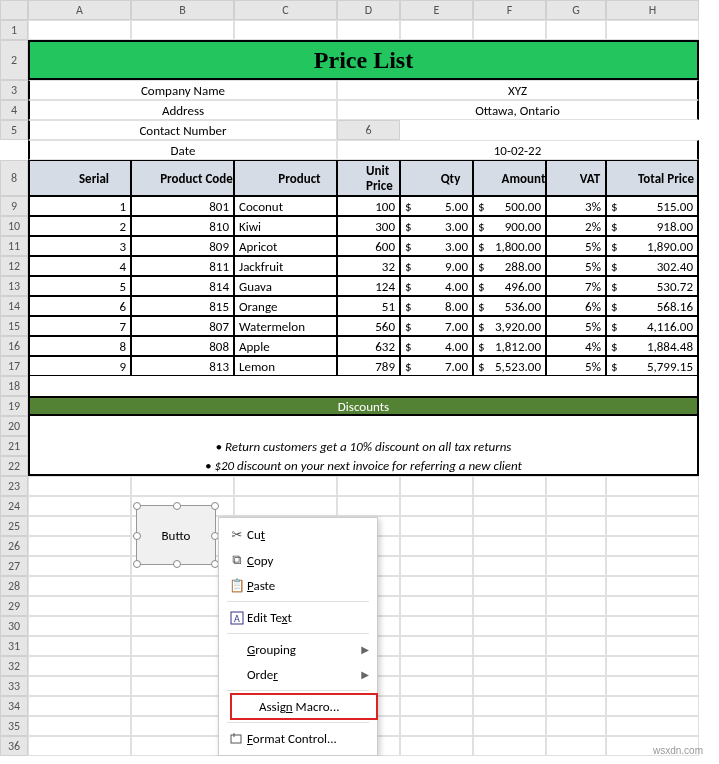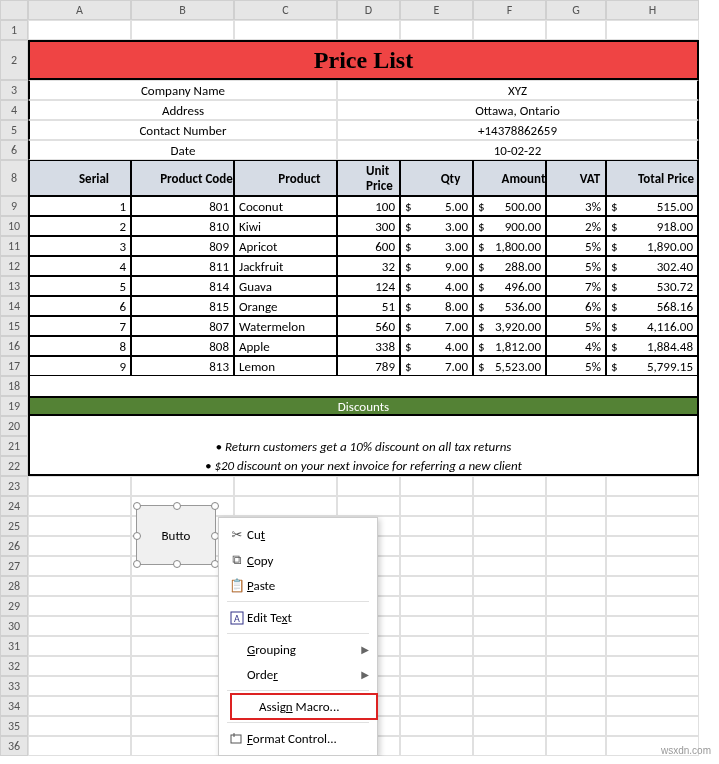--- a/index.html
+++ b/index.html
@@ -31,21 +31,21 @@
       border: 1px solid #e0e0e0;
       height: 20px;
       display: flex;
       align-items: center;
       padding: 0 4px;
       font-size: 13px;
     }
     .title-row {
       grid-column: 2 / 10;
       height: 40px;
-      background: #ef4444;
+      background: #22c55e;
       border: 2px solid #000;
       font-family: "Times New Roman", serif;
       font-size: 24px;
       font-weight: bold;
       display: flex;
       align-items: center;
       justify-content: center;
     }
     .info-label {
       grid-column: 2 / 5;
@@ -145,21 +145,21 @@
       cursor: default;
       position: relative;
     }
     .ctx-sep { height: 1px; background: #e0e0e0; margin: 3px 8px; }
     .ctx-ico { width: 20px; display: inline-flex; align-items: center; justify-content: center; color: #555; }
     .ctx-lbl .u { text-decoration: underline; }
     .ctx-arrow { position: absolute; right: 8px; color: #666; font-size: 10px; }
     .highlight { outline: 2px solid #d22; outline-offset: -1px; margin-left: 12px; }
     .watermark {
       position: absolute;
-      right: 8px;
+      right: 16px;
       top: 745px;
       font-size: 10px;
       color: #999;
       font-family: Arial;
     }
   </style>
 </head>
 <body>
 
 <div class="sheet" id="sheet">
@@ -184,21 +184,20 @@
     <div class="rowhdr" style="height: 40px;">2</div>
     <div class="title-row">Price List</div>
     <div class="rowhdr">3</div>
     <div class="info-label">Company Name</div>
     <div class="info-val">XYZ</div>
     <div class="rowhdr">4</div>
     <div class="info-label">Address</div>
     <div class="info-val">Ottawa, Ontario</div>
     <div class="rowhdr">5</div>
     <div class="info-label">Contact Number</div>
-    <div class="info-val">+14378862659</div>
     <div class="rowhdr">6</div>
     <div class="info-label">Date</div>
     <div class="info-val">10-02-22</div>
     <div class="rowhdr" style="height: 36px;">8</div>
     <div class="hdr-cell" style="border-left: 2px solid rgb(0, 0, 0);">Serial</div>
     <div class="hdr-cell">Product Code</div>
     <div class="hdr-cell">Product</div>
     <div class="hdr-cell">Unit Price</div>
     <div class="hdr-cell">Qty</div>
     <div class="hdr-cell">Amount</div>
@@ -327,21 +326,21 @@
     </div>
     <div class="data-cell r">5%</div>
     <div class="data-cell money" style="border-right: 2px solid rgb(0, 0, 0);">
       <span>$</span>
       <span>4,116.00</span>
     </div>
     <div class="rowhdr">16</div>
     <div class="data-cell r" style="border-left: 2px solid rgb(0, 0, 0);">8</div>
     <div class="data-cell r">808</div>
     <div class="data-cell">Apple</div>
-    <div class="data-cell r">338</div>
+    <div class="data-cell r">632</div>
     <div class="data-cell money">
       <span>$</span>
       <span>4.00</span>
     </div>
     <div class="data-cell money">
       <span>$</span>
       <span>1,812.00</span>
     </div>
     <div class="data-cell r">4%</div>
     <div class="data-cell money" style="border-right: 2px solid rgb(0, 0, 0);">

